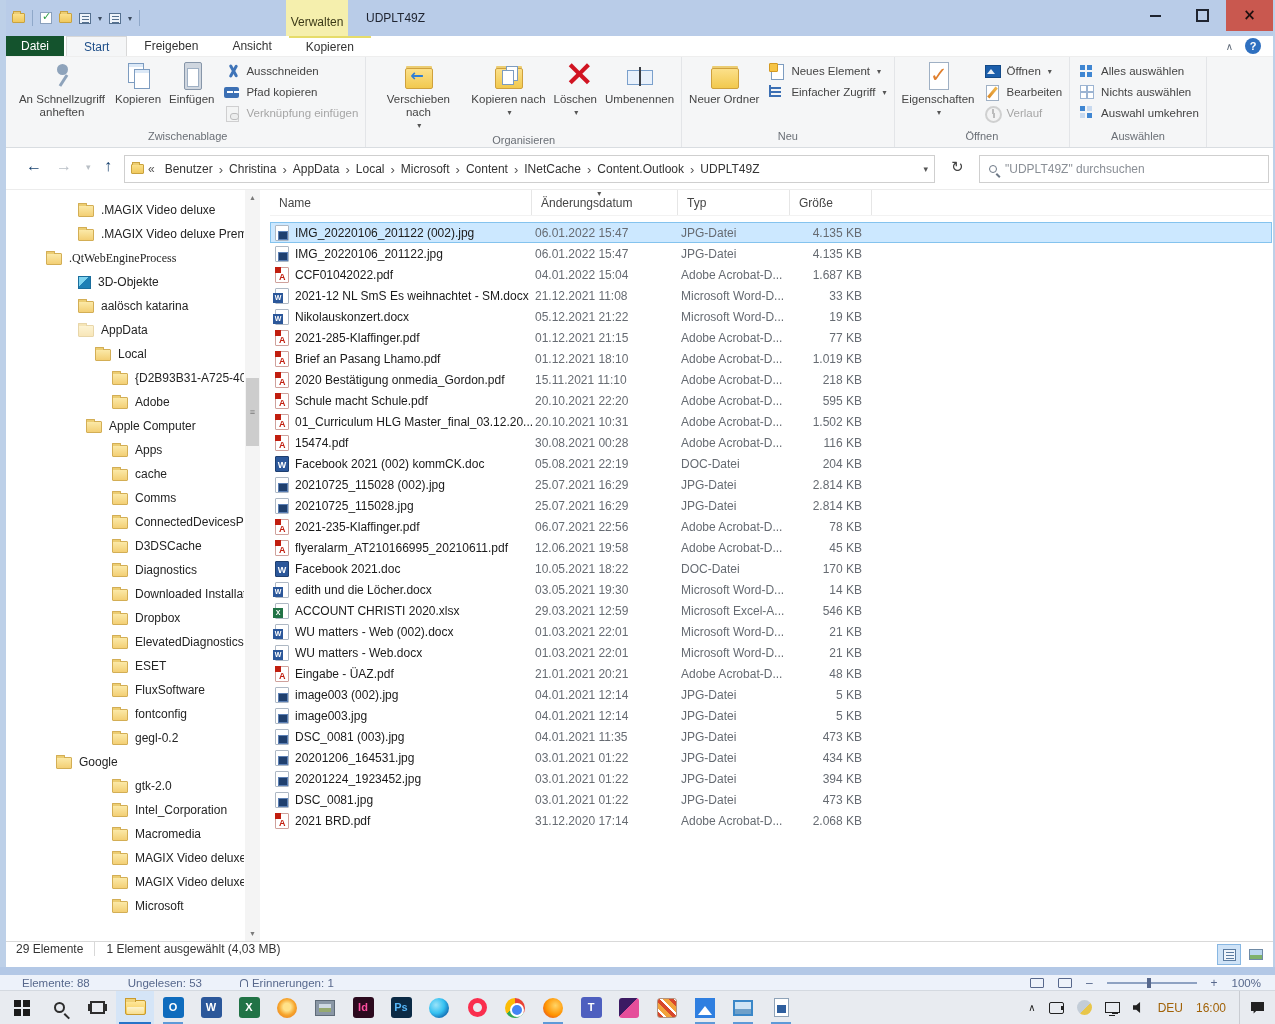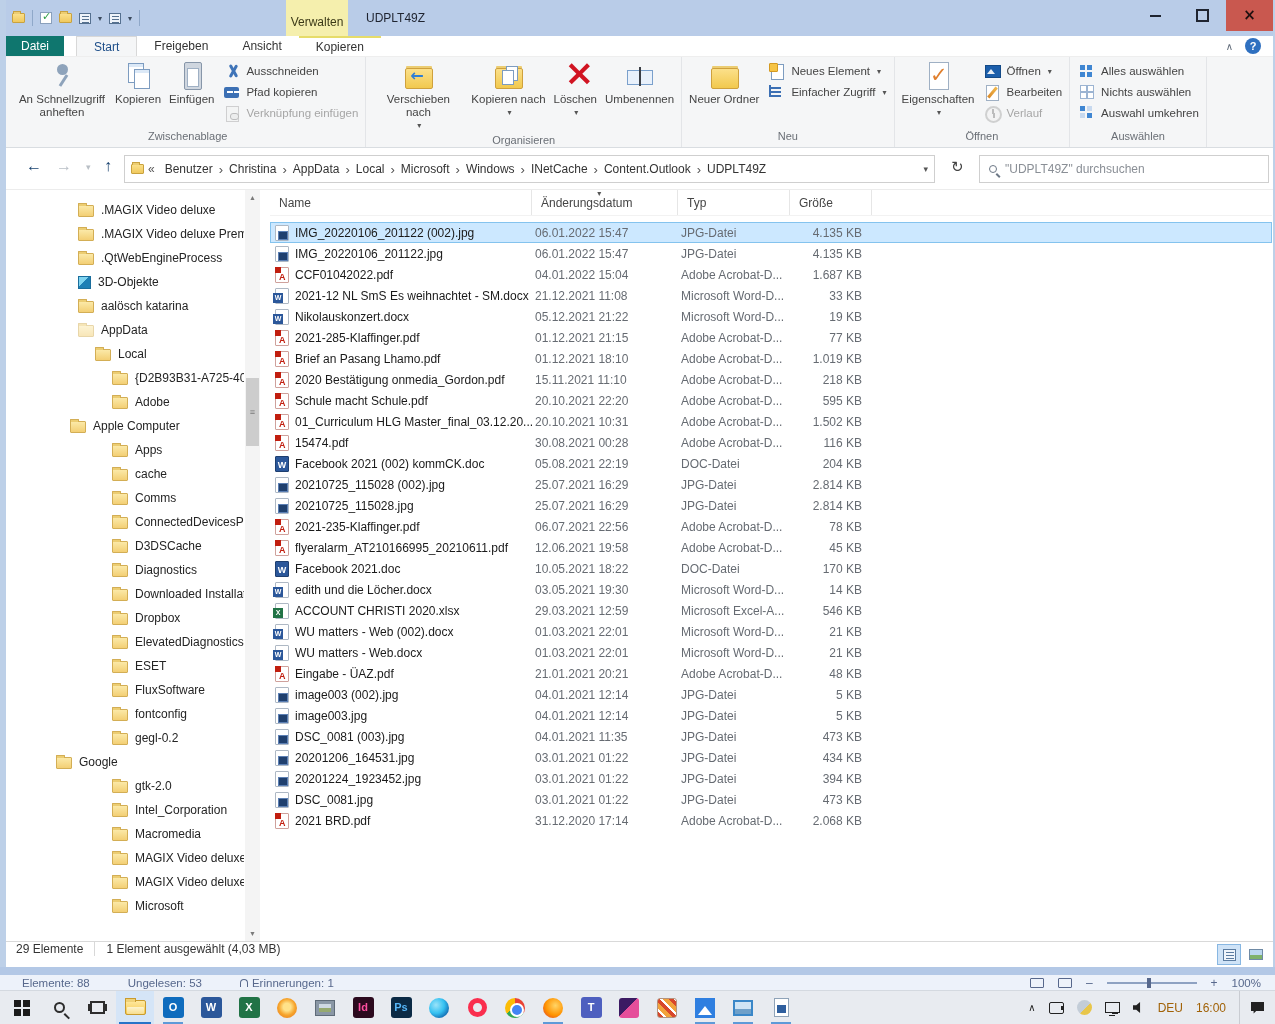--- a/index.html
+++ b/index.html
@@ -28,21 +28,21 @@
   #win-title { position:absolute; left:360px; top:0; height:36px; display:flex; align-items:center; font-size:12px; color:#1f2430; }
   #caption-btns { position:absolute; right:0; top:0; height:31px; display:flex; }
   .cap { width:47px; height:31px; display:flex; align-items:center; justify-content:center; }
   .cap-min::before { content:""; width:11px; height:2px; background:#1f2430; }
   .cap-max::before { content:""; width:9px; height:9px; border:2px solid #1f2430; }
   .cap-close { background:#c9584f; font:bold 15px/1 "DejaVu Sans",sans-serif; color:#201010; }
 
   
   #tabrow { position:relative; height:21px; background:#fff; display:flex; align-items:stretch; border-bottom:1px solid #eee; }
   .mtab { padding:0 17px; display:flex; align-items:center; font-size:12px; color:#333; }
-  .mtab-file { background:#0f766e; color:#fff; margin-right:12px; padding:8px 15px; }
+  .mtab-file { background:#14532d; color:#fff; margin-right:2px; padding:8px 15px; }
   .mtab-active { background:#f5f6f7; border:1px solid #d8d8d8; border-bottom:none; color:#1d4e89; }
   .mtab-ctx { border-top:2px solid #e6dc6a; }
   #tabrow-right { margin-left:auto; display:flex; align-items:center; gap:12px; padding-right:12px; }
   .rib-collapse { color:#5f6a78; font-size:10px; }
   .help-btn { width:16px; height:16px; border-radius:50%; background:#2f70c0; color:#fff; font:bold 11px/16px "Liberation Sans",sans-serif; text-align:center; }
 
   
   #ribbon { position:relative; height:91px; background:#f5f6f7; border-bottom:1px solid #d9dde1; display:flex; align-items:stretch; padding-left:4px; }
   .rgroup { display:flex; flex-direction:column; border-right:1px solid #e3e5e8; padding:0 3px; }
   .rbody { flex:1; display:flex; align-items:flex-start; }
@@ -418,21 +418,21 @@
           </span>
             <span class="crumb">
             <span class="lbl">Local</span>
             <span class="sep">›</span>
           </span>
             <span class="crumb">
             <span class="lbl">Microsoft</span>
             <span class="sep">›</span>
           </span>
             <span class="crumb">
-            <span class="lbl">Windows</span>
+            <span class="lbl">Content</span>
             <span class="sep">›</span>
           </span>
             <span class="crumb">
             <span class="lbl">INetCache</span>
             <span class="sep">›</span>
           </span>
             <span class="crumb">
             <span class="lbl">Content.Outlook</span>
             <span class="sep">›</span>
           </span>
@@ -455,21 +455,21 @@
         <div>
 
         <div class="tree-item" style="padding-left: 72px;">
             <span class="tico-folder"></span>
             <span>.MAGIX Video deluxe</span>
           </div>
             <div class="tree-item" style="padding-left: 72px;">
             <span class="tico-folder"></span>
             <span>.MAGIX Video deluxe Premi</span>
           </div>
-            <div class="tree-item" style="padding-left: 72px;">
+            <div class="tree-item" style="padding-left: 40px; font-family: Liberation Serif, serif;">
             <span class="tico-folder"></span>
             <span>.QtWebEngineProcess</span>
           </div>
             <div class="tree-item" style="padding-left: 72px;">
             <span class="tico-cube"></span>
             <span>3D-Objekte</span>
           </div>
             <div class="tree-item" style="padding-left: 72px;">
             <span class="tico-folder"></span>
             <span>aalösch katarina</span>
@@ -483,21 +483,21 @@
             <span>Local</span>
           </div>
             <div class="tree-item" style="padding-left: 106px;">
             <span class="tico-folder"></span>
             <span>{D2B93B31-A725-4060-A</span>
           </div>
             <div class="tree-item" style="padding-left: 106px;">
             <span class="tico-folder"></span>
             <span>Adobe</span>
           </div>
-            <div class="tree-item" style="padding-left: 64px;">
+            <div class="tree-item" style="padding-left: 80px;">
             <span class="tico-folder"></span>
             <span>Apple Computer</span>
           </div>
             <div class="tree-item" style="padding-left: 106px;">
             <span class="tico-folder"></span>
             <span>Apps</span>
           </div>
             <div class="tree-item" style="padding-left: 106px;">
             <span class="tico-folder"></span>
             <span>cache</span>

